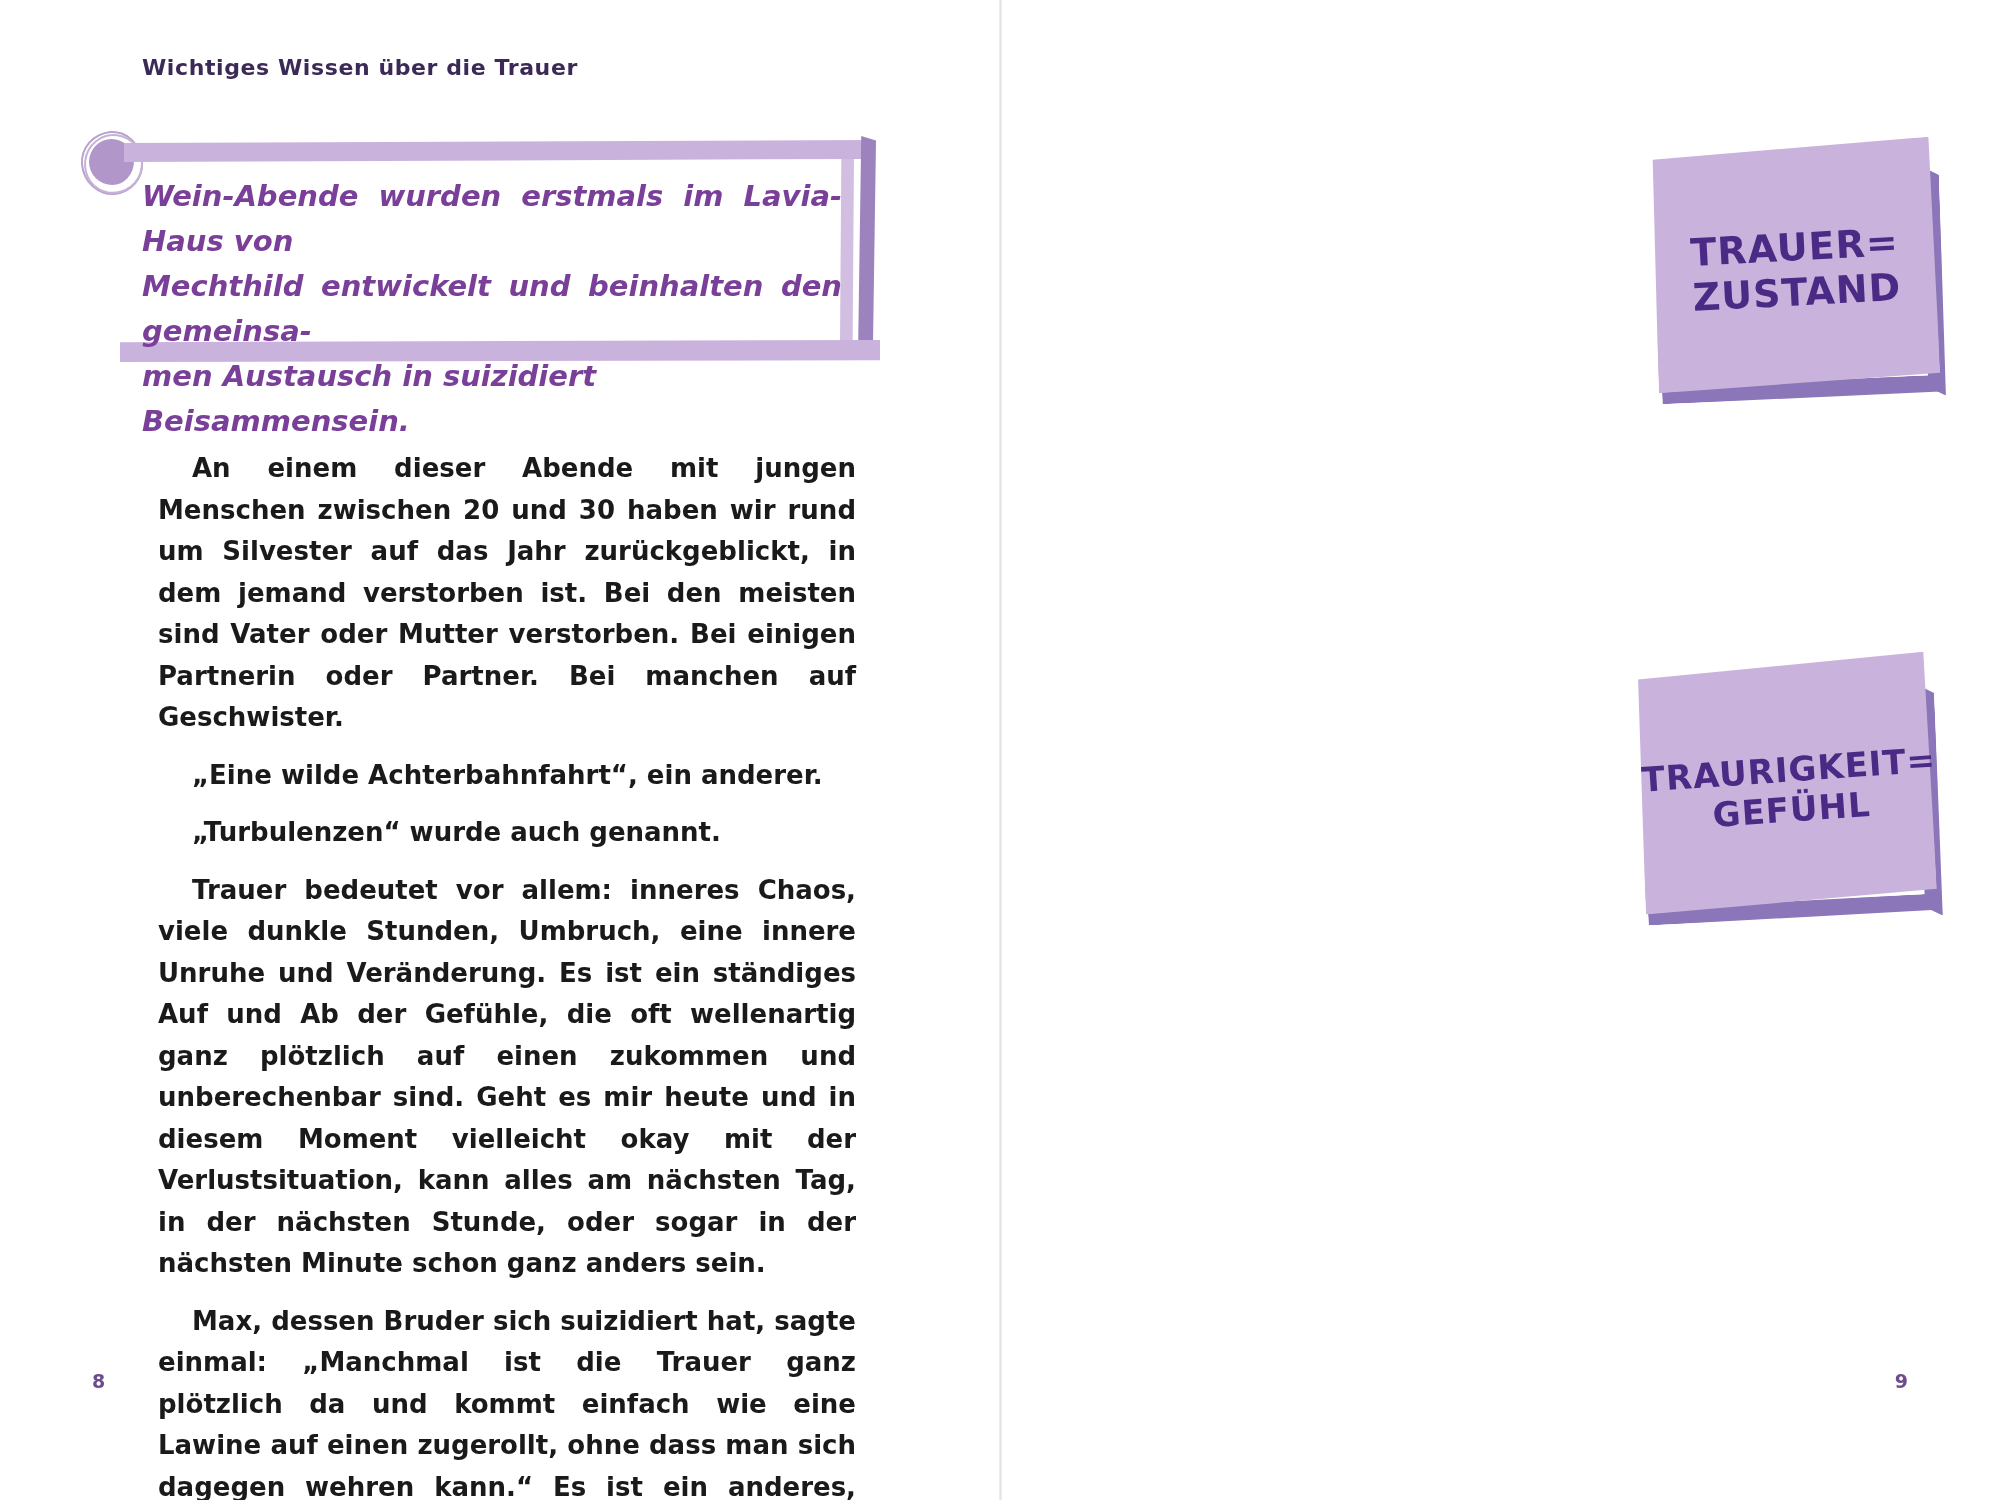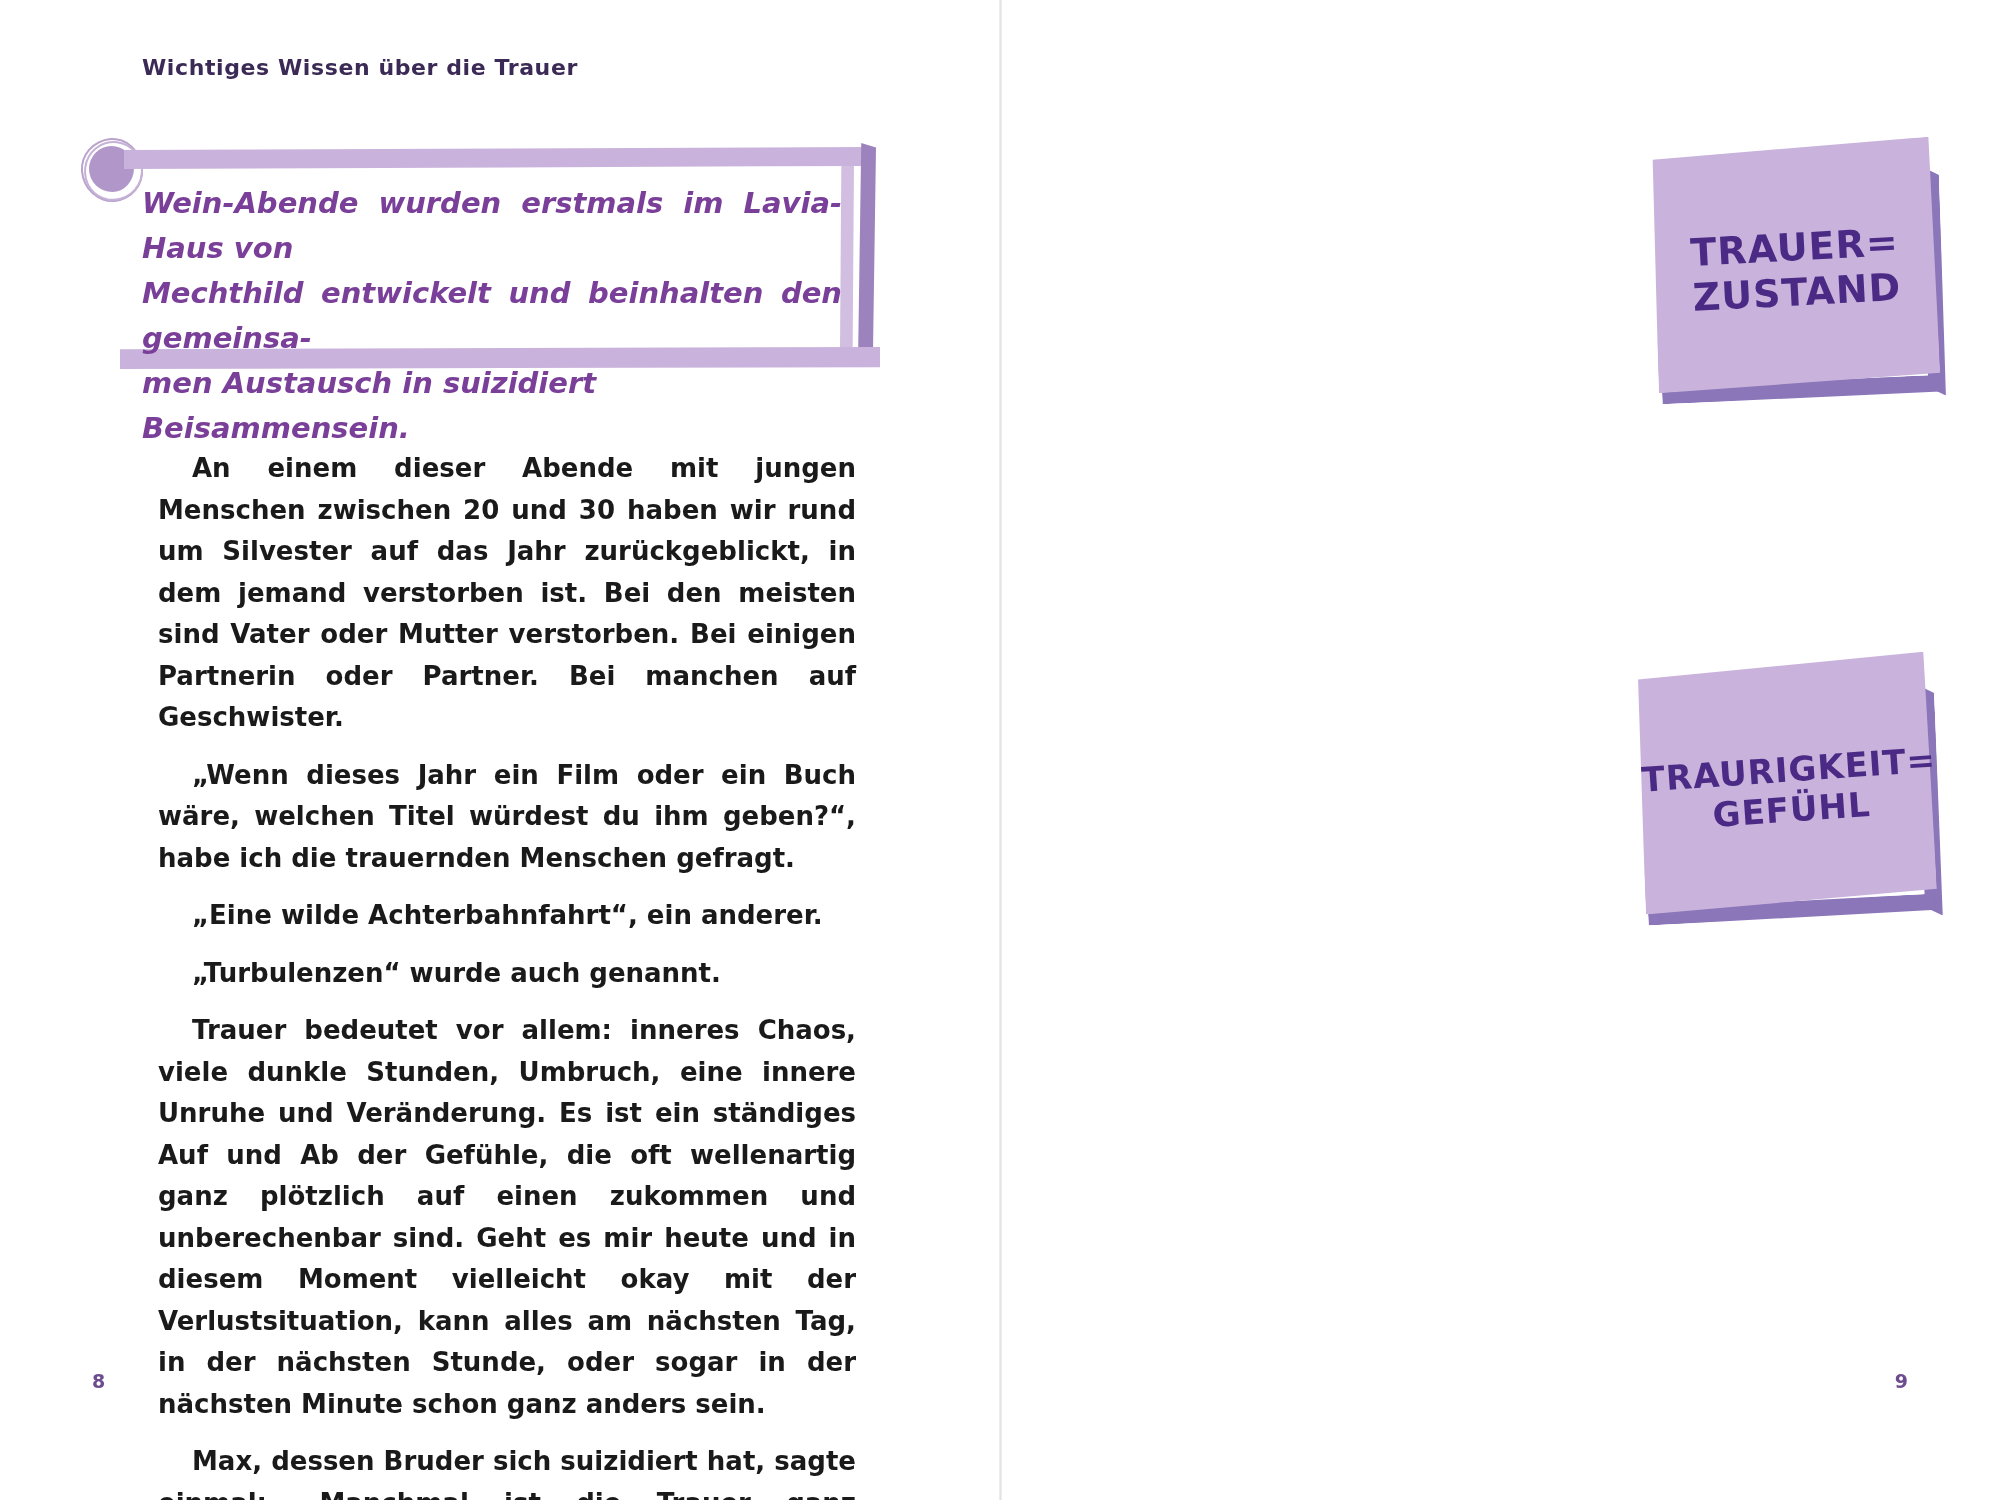--- a/index.html
+++ b/index.html
@@ -46,21 +46,21 @@
     font-weight: 700;
     letter-spacing: 0.6px;
     color: #3b2a55;
     white-space: nowrap;
   }
 
   
   #callout {
     position: absolute;
     left: 80px;
-    top: 125px;
+    top: 118px;
     width: 810px;
     height: 260px;
   }
   
   #callout .dot-ring {
     position: absolute;
     left: 0px;
     top: 12px;
     width: 62px;
     height: 64px;
@@ -280,21 +280,20 @@
 
       <div class="quote-text">
         <div>Wein-Abende wurden erstmals im Lavia-Haus von</div>
         <div>Mechthild entwickelt und beinhalten den gemeinsa-</div>
         <div class="lastline">men Austausch in suizidiert Beisammensein.</div>
       </div>
     </div>
 
     <div class="body-col" id="left-body">
       <p>An einem dieser Abende mit jungen Menschen zwischen 20 und 30 haben wir rund um Silvester auf das Jahr zurückgeblickt, in dem jemand verstorben ist. Bei den meisten sind Vater oder Mutter verstorben. Bei einigen Partnerin oder Partner. Bei manchen auf Geschwister.</p>
-      <p>„Wenn dieses Jahr ein Film oder ein Buch wäre, welchen Titel würdest du ihm geben?“, habe ich die trauernden Menschen gefragt.</p>
       <p>„Eine wilde Achterbahnfahrt“, ein anderer.</p>
       <p>„Turbulenzen“ wurde auch genannt.</p>
       <p>Trauer bedeutet vor allem: inneres Chaos, viele dunkle Stunden, Umbruch, eine innere Unruhe und Veränderung. Es ist ein ständiges Auf und Ab der Gefühle, die oft wellenartig ganz plötzlich auf einen zukommen und unberechenbar sind. Geht es mir heute und in diesem Moment vielleicht okay mit der Verlustsituation, kann alles am nächsten Tag, in der nächsten Stunde, oder sogar in der nächsten Minute schon ganz anders sein.</p>
       <p>Max, dessen Bruder sich suizidiert hat, sagte einmal: „Manchmal ist die Trauer ganz plötzlich da und kommt einfach wie eine Lawine auf einen zugerollt, ohne dass man sich dagegen wehren kann.“ Es ist ein anderes, aber ähnliches Bild wie die Welle – und es ist immer wieder wertvoll, wenn man für sich selbst eine passende Beschreibung findet.</p>
     </div>
 
     <div class="folio" id="folio-left">8</div>
   </div>
 
   <div class="page-half page-right">

